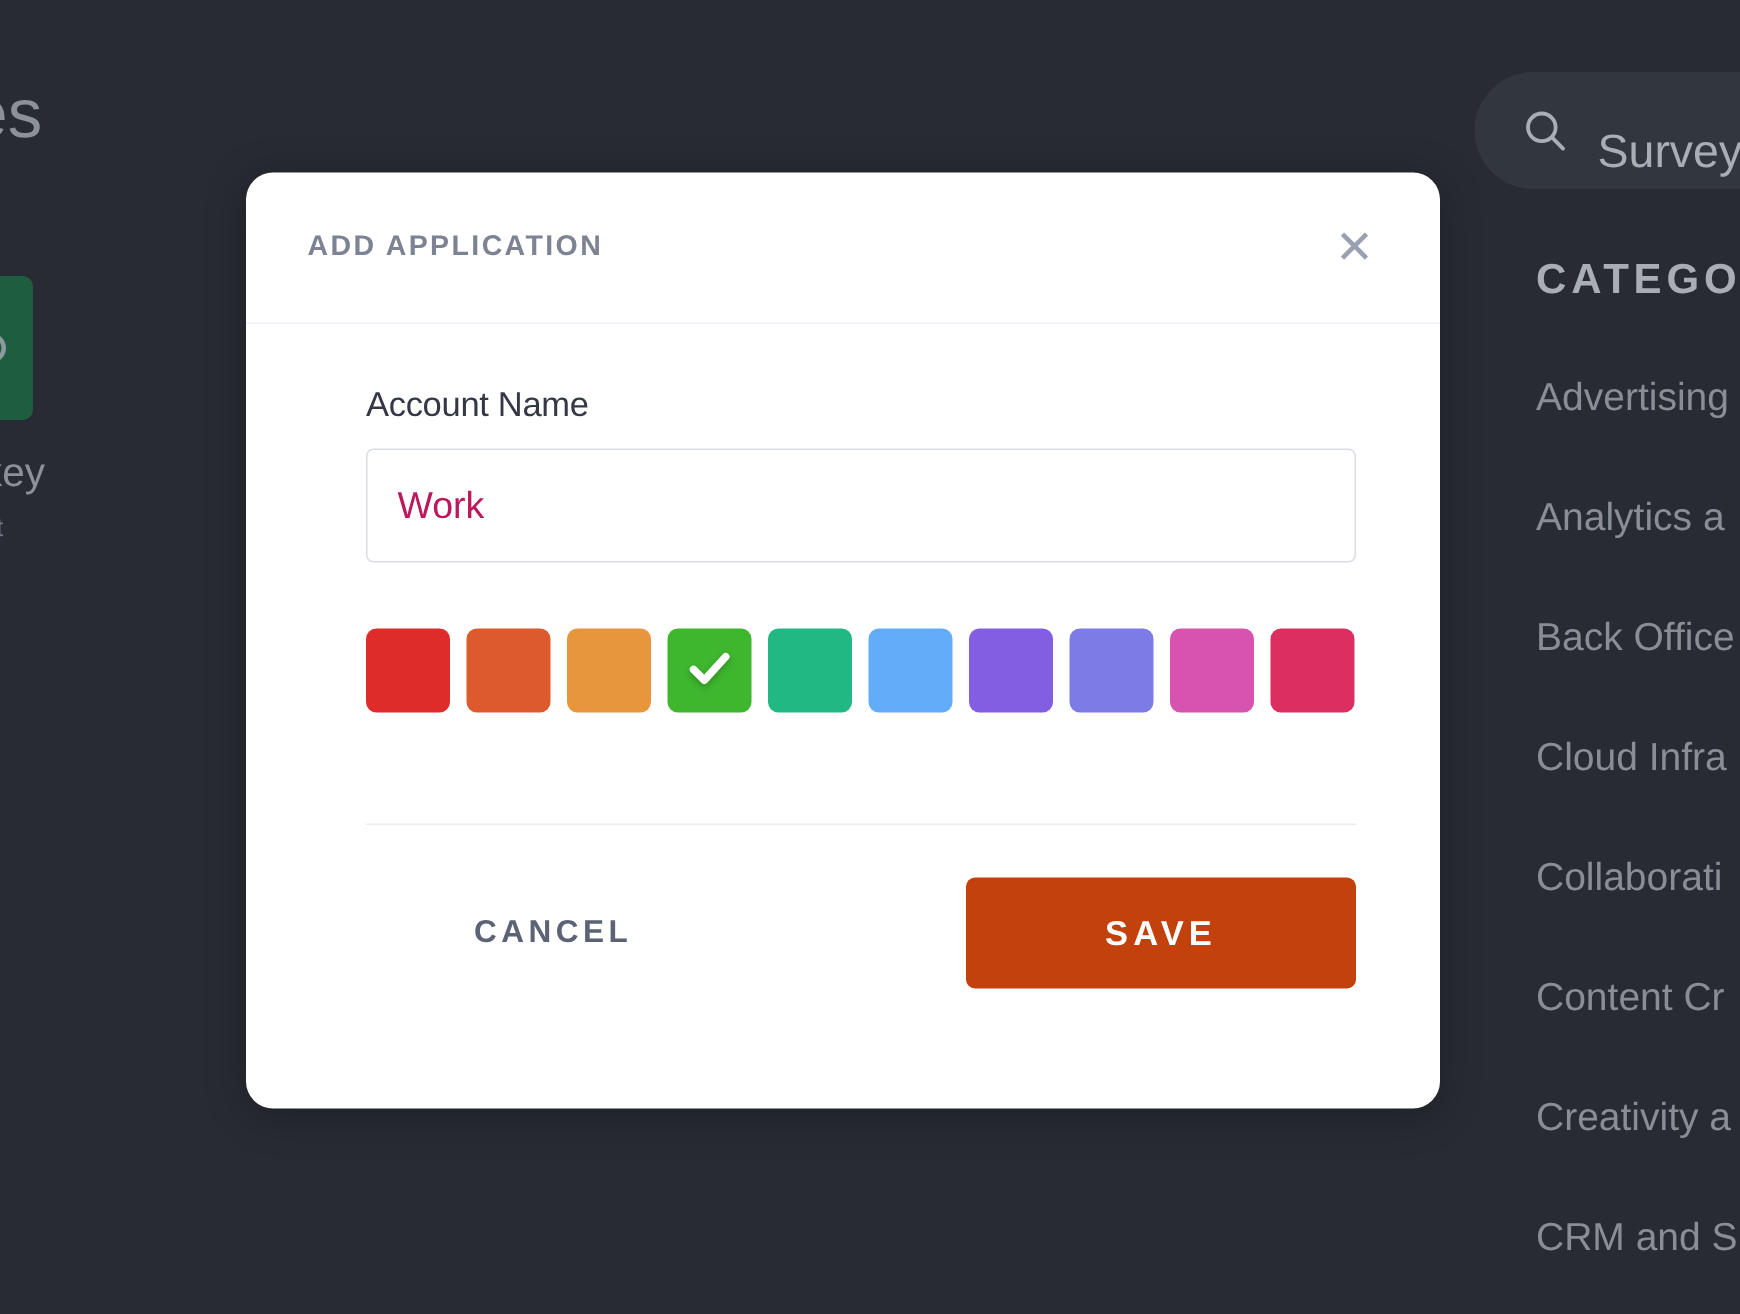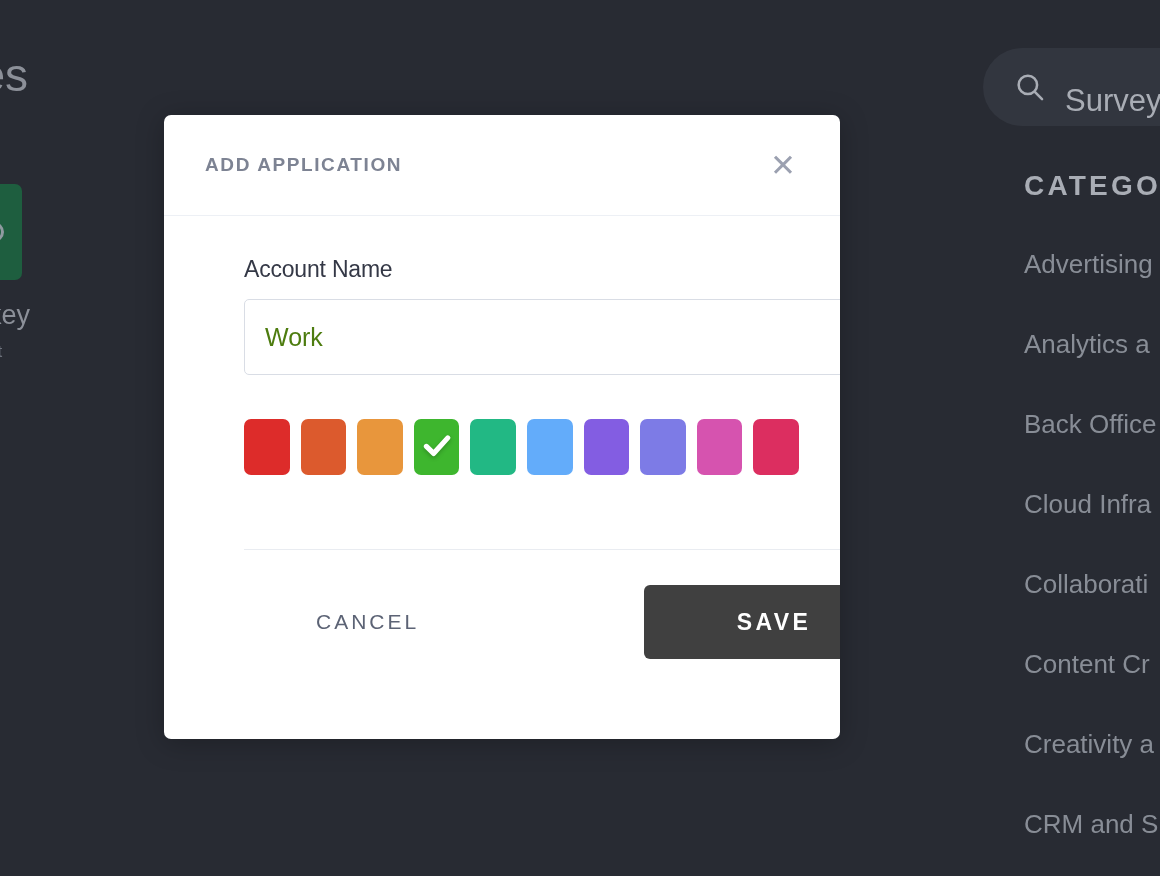--- a/index.html
+++ b/index.html
@@ -127,24 +127,24 @@
     height: 80px;
     line-height: 32px;
     white-space: nowrap;
   }
 
   
   .modal {
     position: absolute;
     left: 164px;
     top: 115px;
-    width: 676px;
+    width: 796px;
     height: 624px;
     background: #ffffff;
-    border-radius: 7px;
+    border-radius: 18px;
     overflow: hidden;
     box-shadow: 0 4px 28px rgba(0,0,0,0.25);
   }
 
   .modal-header {
     height: 101px;
     border-bottom: 1px solid #edf0f5;
     display: flex;
     align-items: center;
     justify-content: space-between;
@@ -180,21 +180,21 @@
   }
 
   .text-input {
     display: block;
     width: 660px;
     height: 76px;
     border: 1px solid #d9dde5;
     border-radius: 5px;
     padding: 11px 20px;
     font-size: 25px;
-    color: #4d7c0f;
+    color: #be185d;
     font-family: "Liberation Sans", sans-serif;
     background: #fff;
     outline: none;
     caret-color: #2e3240;
   }
 
   .spacer-1 { height: 42px; }
 
   .swatch-row {
     display: flex;
@@ -230,21 +230,21 @@
     display: flex;
     align-items: center;
     justify-content: space-between;
     width: 660px;
     margin-top: 35px;
   }
   .btn-cancel {
     background: none;
     border: none;
     font-size: 21px;
-    font-weight: 400;
+    font-weight: 700;
     letter-spacing: 3px;
     color: #5c6375;
     cursor: pointer;
     padding: 16px 28px 16px 72px;
     font-family: "Liberation Sans", sans-serif;
   }
   .btn-save {
     background: #57b45a;
     border: none;
     border-radius: 6px;
@@ -343,17 +343,17 @@
       </button>
       <button class="swatch" data-selected="false" style="background: rgb(220, 46, 96);">
         
       </button>
     </div>
 
     <div class="divider"></div>
 
     <div class="modal-footer">
       <button class="btn-cancel">CANCEL</button>
-      <button class="btn-save" style="background: #404040;">SAVE</button>
+      <button class="btn-save" style="background: #c2410c;">SAVE</button>
     </div>
 
   </div>
 </div>
 
 </body></html>

